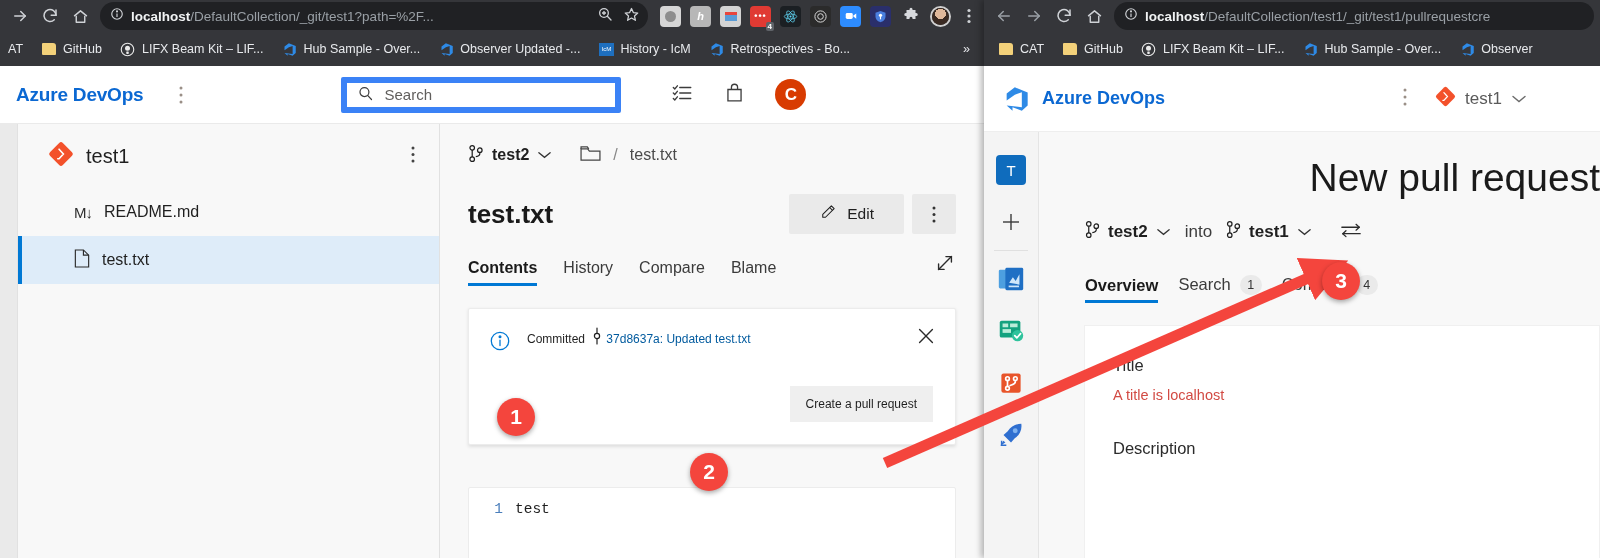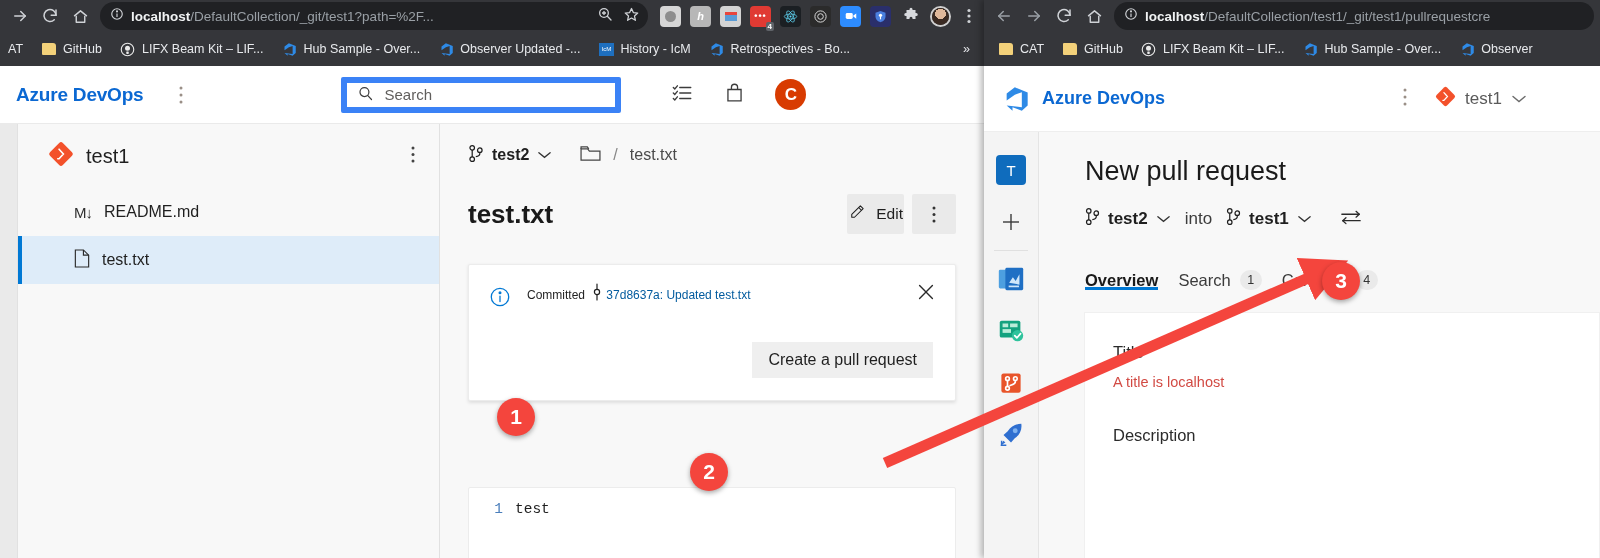--- a/index.html
+++ b/index.html
@@ -72,21 +72,21 @@
   .content-pane { flex: 1; background: #f8f8f8; min-width: 0; position: relative; }
   .crumb-row { height: 62px; display: flex; align-items: center; gap: 12px; padding: 0 28px; font-size: 16px; }
   .crumb-branch { display: flex; align-items: center; gap: 8px; font-weight: 700; color: #1f1f1f; }
   .crumb-sep { color: #888; }
   .crumb-file { color: #4a4a4a; }
 
   .title-row { display: flex; align-items: center; padding: 0 28px; height: 56px; }
   .file-title { font-size: 26px; font-weight: 600; color: #1a1a1a; }
   .btn-edit {
     margin-left: auto; height: 40px; background: #eaeaea; border-radius: 2px; display: flex;
-    align-items: center; gap: 10px; padding: 0 1px; font-size: 15.5px; color: #1f1f1f;
+    align-items: center; gap: 10px; padding: 0 30px; font-size: 15.5px; color: #1f1f1f;
   }
   .btn-kebab { margin-left: 8px; width: 44px; height: 40px; background: #eaeaea; border-radius: 2px;
                display:flex; align-items:center; justify-content:center; }
 
   .tabs-row { display: flex; align-items: flex-end; padding: 0 28px; height: 44px; gap: 26px; }
   .tab { font-size: 16px; color: #3b3b3b; padding-bottom: 9px; position: relative; }
   .tab.active { font-weight: 700; color: #1a1a1a; }
   .tab.active::after { content:""; position:absolute; left:0; right:0; bottom:0; height:3px; background:#0078d4; }
   .tab-expand { margin-left: auto; padding-bottom: 8px; }
 
@@ -94,21 +94,21 @@
     margin: 22px 28px 0 28px; background: #fff; border: 1px solid #ececec; border-radius: 2px;
     box-shadow: 0 1.6px 3.6px rgba(0,0,0,.10); padding: 18px 20px 20px 20px; position: relative;
     min-height: 137px;
   }
   .notice-line { display: flex; gap: 16px; }
   .notice-text { font-size: 12px; color: #1f1f1f; line-height: 1.55; max-width: 330px; }
   .notice-text a { color: #005a9e; text-decoration: none; }
   .notice-x { position: absolute; right: 18px; top: 16px; }
   .btn-cpr {
     position: absolute; right: 22px; bottom: 22px; background: #efefef; height: 36px;
-    display: flex; align-items: center; padding: 0 16px; font-size: 16px; color: #1f1f1f;
+    display: flex; align-items: center; padding: 0 16px; font-size: 12px; color: #1f1f1f;
   }
 
   .code-card {
     position: absolute; left: 28px; right: 28px; top: 363px; background: #fff;
     border: 1px solid #ececec; border-radius: 2px; height: 100px; display: flex;
     font-family: "Liberation Mono", monospace; font-size: 14.5px; padding-top: 13px;
   }
   .code-gutter { width: 46px; text-align: right; color: #4a7ebb; padding-right: 12px; }
   .code-text { color: #1f1f1f; }
 
@@ -124,26 +124,26 @@
   .proj-pill { margin-left: 28px; display: flex; align-items: center; gap: 9px; font-size: 17px; color: #5a5a5a; }
 
   .w2-body { display: flex; height: 492px; }
   .vrail { width: 55px; background: #f4f4f4; border-right: 1px solid #e4e4e4; flex: none; padding-top: 12px; }
   .vrail-item { height: 52px; display: flex; align-items: center; justify-content: center; }
   .vrail-sep { height: 1px; background: #e0e0e0; margin: 2px 10px; }
   .proj-sq { width: 30px; height: 30px; border-radius: 4px; background: #0f6cbd; color: #fff;
              display:flex; align-items:center; justify-content:center; font-size: 15px; }
 
   .w2-main { flex: 1; background: #f8f8f8; padding: 24px 0 0 46px; min-width: 0; }
-  .pr-title { font-size: 27px; color: #1a1a1a; font-weight: 400; }
+  .pr-title { font-size: 39px; color: #1a1a1a; font-weight: 400; text-align: right; }
   .branch-row { display: flex; align-items: center; gap: 14px; margin-top: 20px; font-size: 17px; }
   .branch-chip { display: flex; align-items: center; gap: 8px; font-weight: 700; color: #1f1f1f; }
   .into-word { color: #3c3c3c; font-weight: 400; }
   .pr-tabs { display: flex; align-items: flex-end; gap: 20px; margin-top: 25px; height: 34px; }
-  .pr-tab { font-size: 16.5px; color: #3b3b3b; display:flex; align-items:flex-end; gap: 9px; position: relative;}
+  .pr-tab { font-size: 16.5px; color: #3b3b3b; display:flex; align-items:flex-start; gap: 9px; padding-bottom: 8px; position: relative;}
   .pr-tab.active { font-weight: 700; color: #1a1a1a; }
   .pr-tab.active::after { content:""; position:absolute; left:0; right:0; bottom:0; height:3px; background:#0078d4; }
   .cnt-badge { background: #eaeaea; border-radius: 10px; min-width: 22px; height: 20px; display:flex;
                align-items:center; justify-content:center; font-size: 12.5px; color:#333; padding: 0 6px; font-weight: 400;}
   .pr-card { background: #fff; margin-top: 22px; margin-left: -1px; padding: 30px 0 0 28px; height: 300px; border: 1px solid #f0f0f0;}
   .fld-label { font-size: 16.5px; color: #2b2b2b; }
   .title-input {
     margin-top: 11px; height: 40px; width: 460px; border: 1px solid #e36b6b; display: flex;
     align-items: center; padding: 0 14px; color: #8a8886; font-size: 16.5px; background: #fff;
   }
@@ -441,20 +441,33 @@
           </span>
           <span class="btn-kebab">
             <svg width="4" height="17" viewBox="0 0 4 17" fill="#333">
                 <circle cx="2" cy="2" r="1.5"></circle>
                 <circle cx="2" cy="8.5" r="1.5"></circle>
                 <circle cx="2" cy="15" r="1.5"></circle>
               </svg>
           </span>
         </div>
 
+        <div class="tabs-row">
+          <span class="tab active">Contents</span>
+          <span class="tab">History</span>
+          <span class="tab">Compare</span>
+          <span class="tab">Blame</span>
+          <span class="tab-expand">
+            <svg width="22" height="22" viewBox="0 0 24 24" fill="none" stroke="#2b2b2b" stroke-width="1.5" stroke-linecap="round">
+                <line x1="5" y1="19" x2="19" y2="5"></line>
+                <polyline points="13 5 19 5 19 11"></polyline>
+                <polyline points="11 19 5 19 5 13"></polyline>
+              </svg>
+          </span>
+        </div>
 
         <div class="notice-card">
           <div class="notice-line">
             <span style="flex:none;margin-top:3px;">
               <svg width="22" height="22" viewBox="0 0 24 24" fill="none" stroke="#0078d4" stroke-width="1.4">
                   <circle cx="12" cy="12" r="9.5"></circle>
                   <line x1="12" y1="11" x2="12" y2="17" stroke-linecap="round"></line>
                   <circle cx="12" cy="7.4" r="0.95" fill="#0078d4"></circle>
                 </svg>
             </span>

